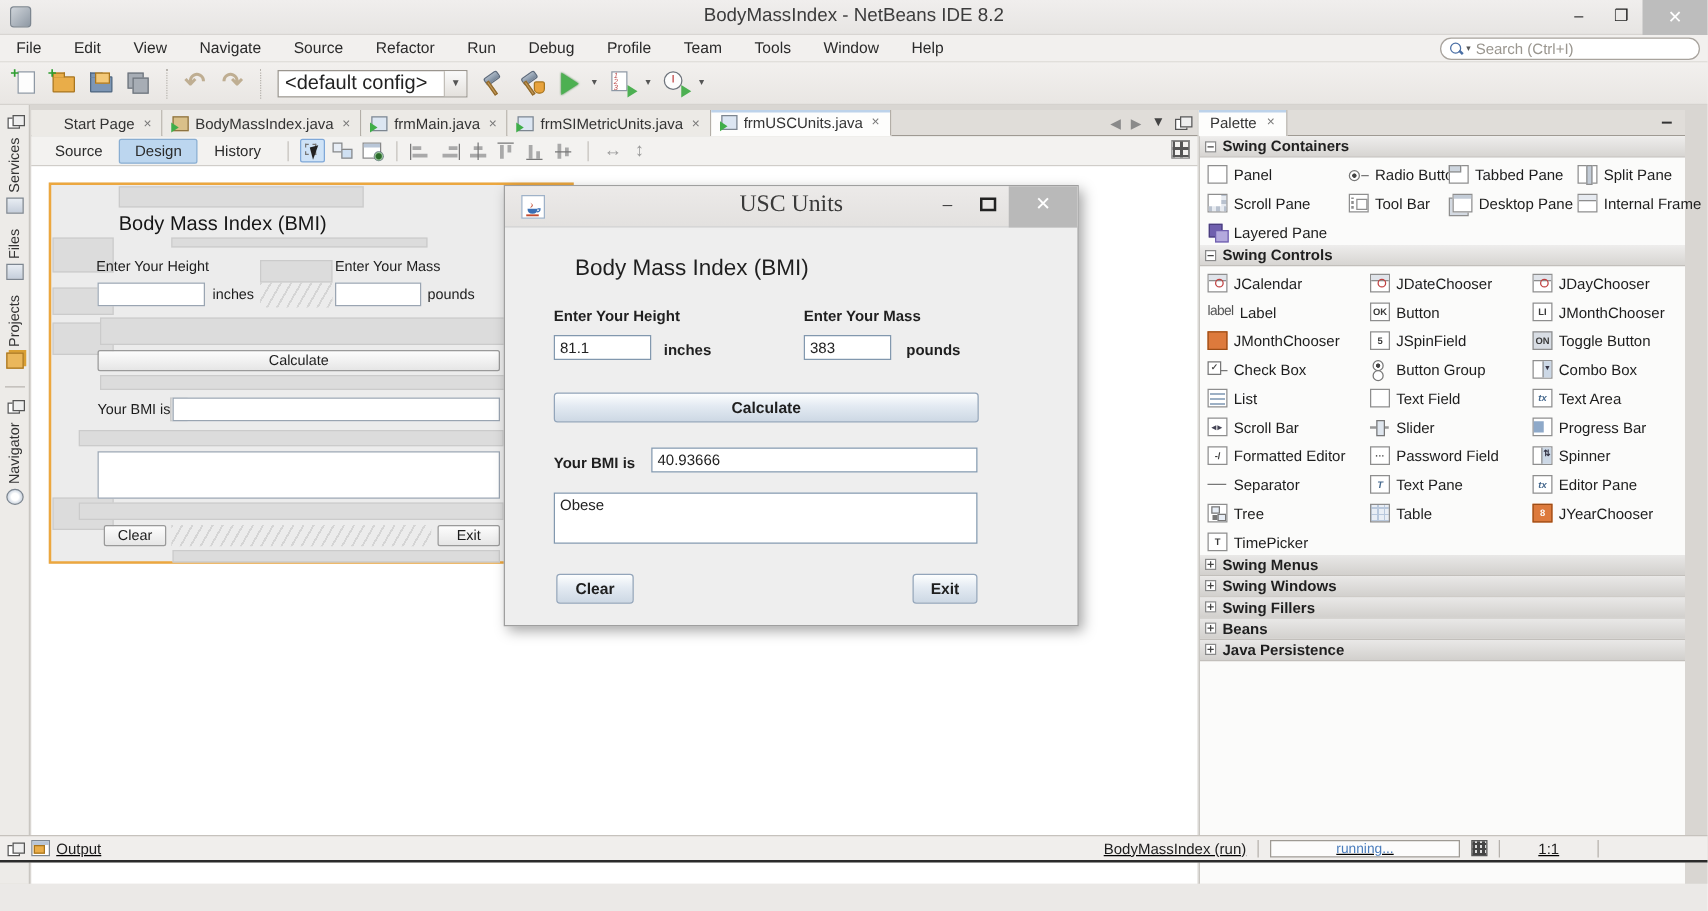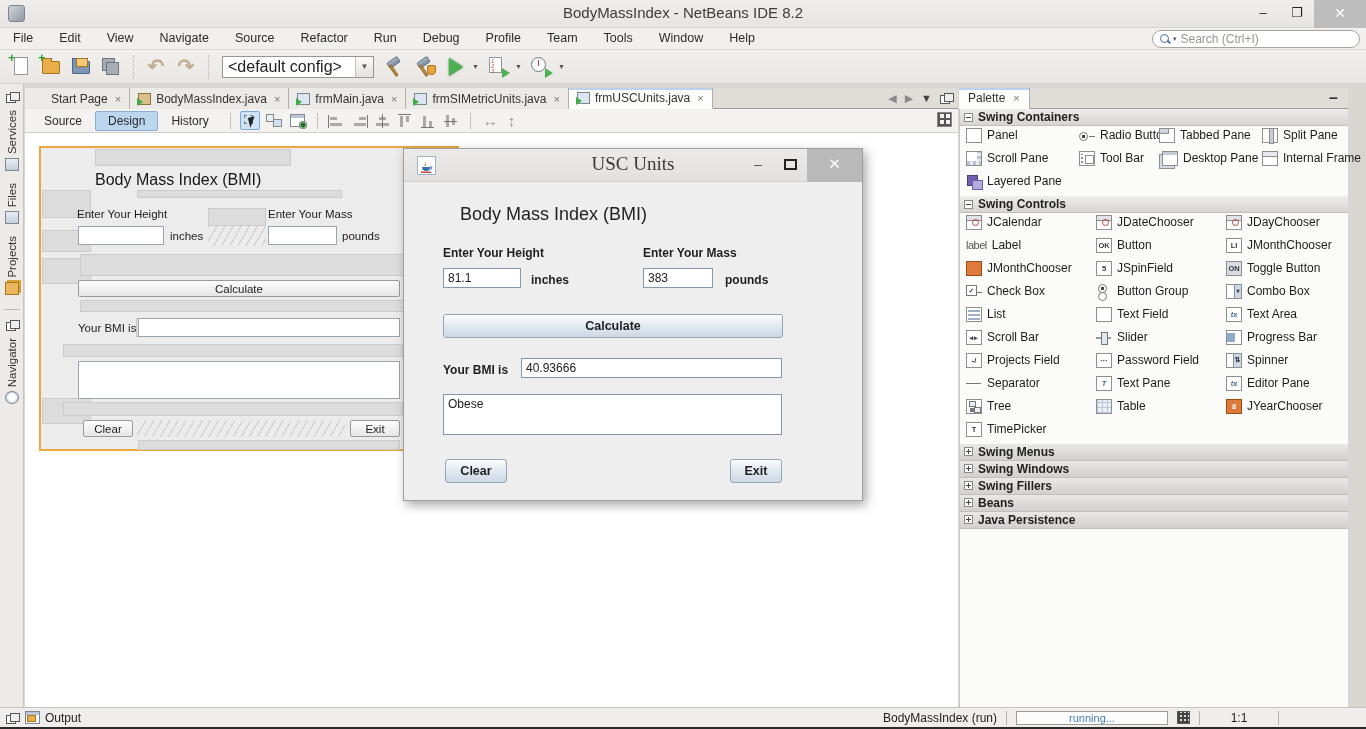--- a/index.html
+++ b/index.html
@@ -133,21 +133,21 @@
   #pal-min { margin-left:auto; padding-right:10px; color:#333; font-weight:bold; }
   #pal-body { position:absolute; left:0; top:21px; width:100%; height:598px; background:#fbfbfa; border-left:1px solid #c9c6c1; }
   .psec-h { height:17px; background:linear-gradient(#eeedec,#d7d5d2); border-bottom:1px solid #c2bfbb; display:flex; align-items:center; gap:5px; padding-left:4px; }
   .psec-h b { font-size:12px; color:#1f1f1f; }
   .pm { width:9px; height:9px; border:1px solid #8a8a8a; background:#fff; position:relative; flex:none; }
   .pm::before { content:""; position:absolute; left:1px; top:3px; width:5px; height:1px; background:#444; }
   .pm.plus::after { content:""; position:absolute; left:3px; top:1px; width:1px; height:5px; background:#444; }
   .pgrid { display:grid; padding:2px 0 3px 6px; row-gap:4px; }
   .pgrid.c4 { grid-template-columns:113px 80px 103px 1fr; }
   .pgrid.c3 { grid-template-columns:130px 130px 1fr; }
-  .pitem { display:flex; align-items:flex-start; gap:5px; height:19px; font-size:12px; color:#1d1d1d; white-space:nowrap; }
+  .pitem { display:flex; align-items:flex-end; gap:5px; height:19px; font-size:12px; color:#1d1d1d; white-space:nowrap; }
 
   
   .pic { position:relative; width:16px; height:15px; border:1px solid #8e8e8e; background:#fff; flex:none; font:bold 7.5px/13px "Liberation Sans",sans-serif; text-align:center; color:#3a3a3a; }
   .pic-tabbed::before { content:""; position:absolute; left:-1px; top:-1px; width:8px; height:4px; background:#cdd5de; border:1px solid #8e8e8e; }
   .pic-split::before { content:""; position:absolute; left:6px; top:-1px; width:3px; height:14px; background:#c3ccd7; border:1px solid #8e8e8e; }
   .pic-scrollpane::before { content:""; position:absolute; right:0; top:0; width:4px; height:13px; background:repeating-linear-gradient(0deg,#b9c2cf 0 3px,#e7ebf1 3px 6px); }
   .pic-scrollpane::after { content:""; position:absolute; left:0; bottom:0; width:14px; height:4px; background:repeating-linear-gradient(90deg,#b9c2cf 0 3px,#e7ebf1 3px 6px); }
   .pic-toolbar::before { content:""; position:absolute; left:1px; top:2px; width:2px; height:9px; background:repeating-linear-gradient(0deg,#8e8e8e 0 2px,transparent 2px 4px); }
   .pic-toolbar::after { content:""; position:absolute; left:5px; top:3px; width:7px; height:7px; border:1px solid #8e8e8e; }
   .pic-desktop { box-shadow:-3px 3px 0 -1px #d4dae2, -3px 3px 0 0 #8e8e8e; margin-left:3px; }
@@ -177,21 +177,21 @@
   .pic-table { background:repeating-linear-gradient(0deg,#b9c8dc 0 1px,transparent 1px 5px),repeating-linear-gradient(90deg,#b9c8dc 0 1px,#e9eef5 1px 5px); }
   .pic-spinner::after { content:"\21C5"; position:absolute; right:0px; top:0; width:7px; height:13px; background:#ccd8e6; border-left:1px solid #8e8e8e; font-size:7px; line-height:12px; color:#334; }
   .pic-month { background:#dd7a3c; border-color:#9c4d16; color:#fff; }
   .pic-toggle { background:#d8dde4; }
   .pic-txa { color:#46698e; font-style:italic; }
 
   .psec-col { height:17px; background:linear-gradient(#e9e8e7,#d2d0cd); border-bottom:1px solid #c2bfbb; display:flex; align-items:center; gap:5px; padding-left:4px; }
   .psec-col b { font-size:12px; color:#1f1f1f; }
 
   
-  #statusbar { position:absolute; left:0; top:707px; width:1366px; height:22px; background:#f0eeec; border-top:1px solid #c6c2bd; border-bottom:2px solid #2b2b2b; display:flex; align-items:center; }
+  #statusbar { position:absolute; left:0; top:668px; width:1366px; height:22px; background:#f0eeec; border-top:1px solid #c6c2bd; border-bottom:2px solid #2b2b2b; display:flex; align-items:center;text-decoration:underline; }
   #out-ic { width:15px; height:13px; border:1px solid #7d8690; background:#fff; position:relative; margin:0 5px; }
   #out-ic::before { content:""; position:absolute; left:0; top:0; width:13px; height:3px; background:#b8c6d8; }
   #out-ic::after { content:""; position:absolute; left:1px; bottom:1px; width:7px; height:5px; background:#e9ad49; border:1px solid #a8751f; }
   #out-label { font-size:12px; color:#1d1d1d; }
   #sb-right { margin-left:auto; display:flex; align-items:center; gap:9px; padding-right:8px; }
   #proc-label { font-size:12px; color:#1d1d1d; }
   .sb-sep { width:1px; height:14px; background:#b5b1ac; }
   #progressbar { width:152px; height:14px; background:#fcfcfc; border:1px solid #9e9a94; text-align:center; font-size:11px; color:#4a7dbd; line-height:12px; }
   #proc-ic { width:13px; height:13px; border:1px solid #555; background:
      repeating-linear-gradient(0deg,#444 0 2px,transparent 2px 4px),
@@ -594,21 +594,21 @@
           <span class="pitem">
             <span class="pic pic-slider"></span>
             <span>Slider</span>
           </span>
           <span class="pitem">
             <span class="pic pic-progress"></span>
             <span>Progress Bar</span>
           </span>
           <span class="pitem">
             <span class="pic pic-box">-/</span>
-            <span>Projects Field</span>
+            <span>Formatted Editor</span>
           </span>
           <span class="pitem">
             <span class="pic pic-box">···</span>
             <span>Password Field</span>
           </span>
           <span class="pitem">
             <span class="pic pic-spinner"></span>
             <span>Spinner</span>
           </span>
           <span class="pitem">

